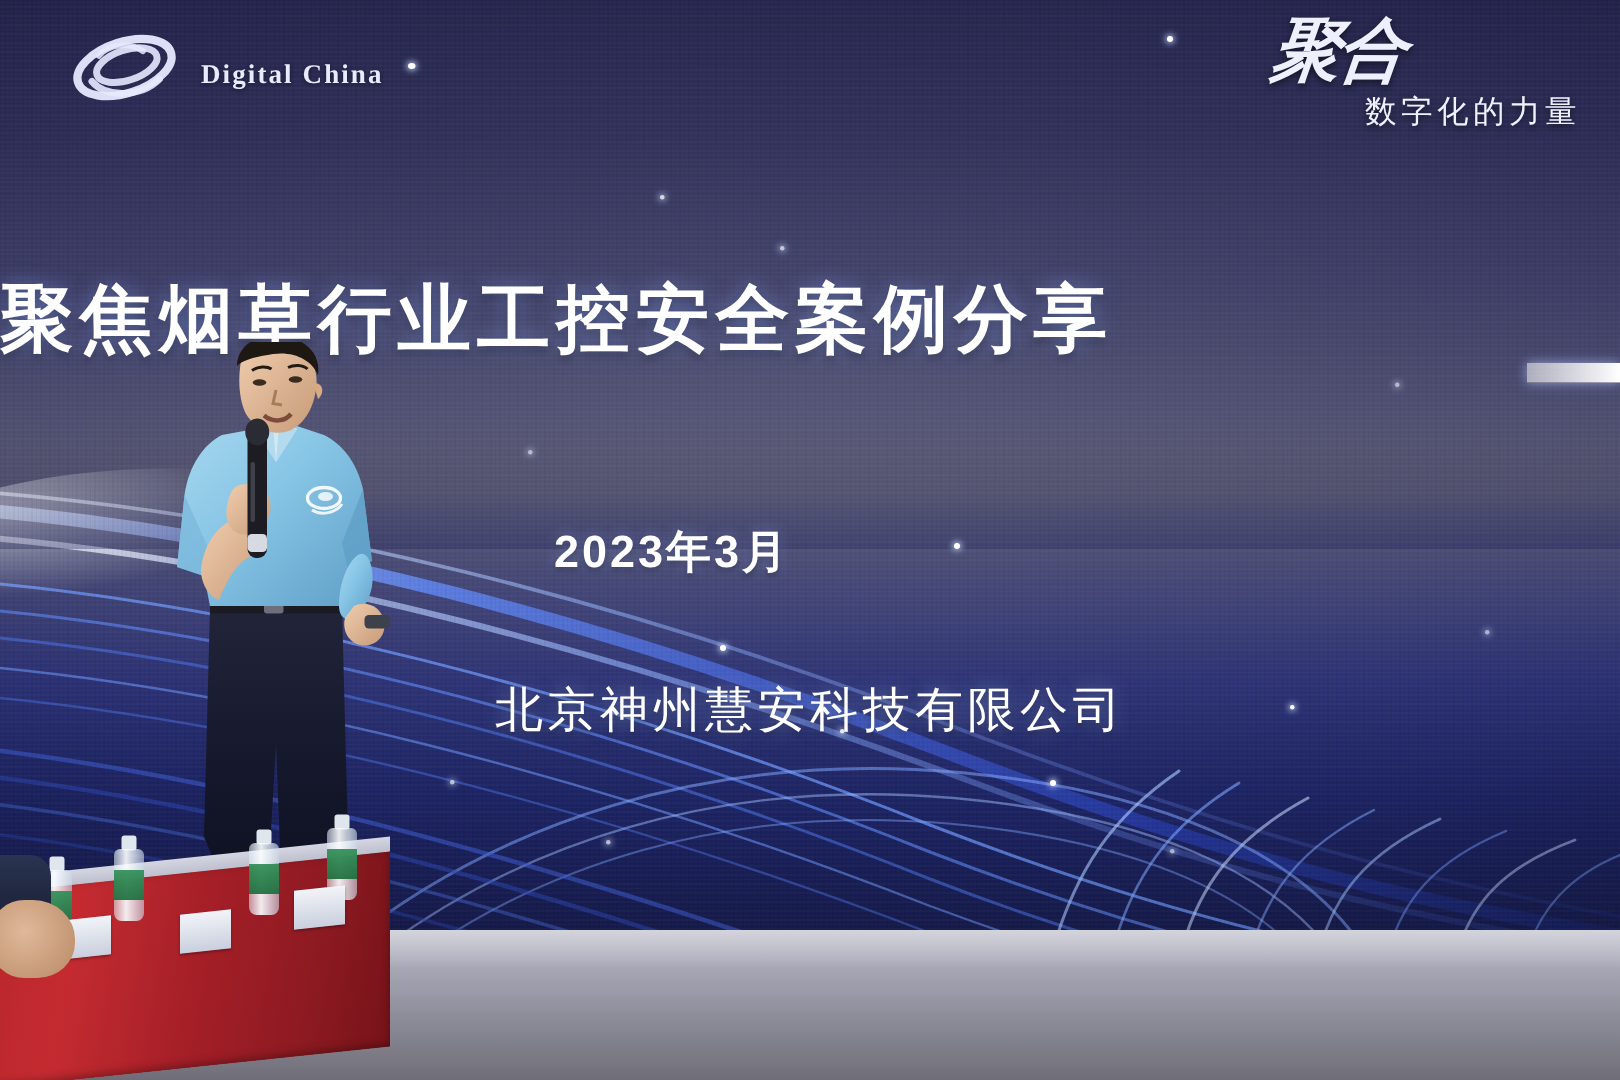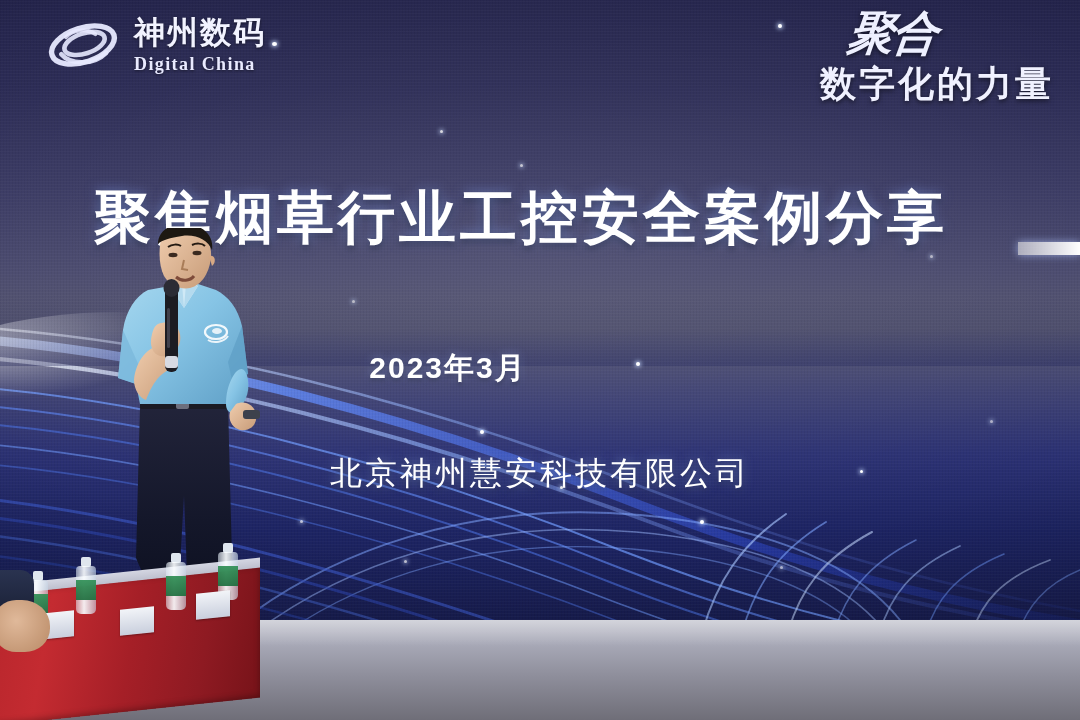--- a/index.html
+++ b/index.html
@@ -109,34 +109,34 @@
     letter-spacing: -2px;
     line-height: .95;
     text-shadow: 0 2px 5px rgba(0,0,0,.55);
     display: block;
     margin-right: 118px;
     transform: skewX(-6deg);
   }
   .event-sub {
     display:block;
     margin-top: 4px;
-    font-size: 36px;
+    font-size: 21px;
     letter-spacing: 3px;
     color: #f0f1ff;
-    font-weight: 700;
+    font-weight: 400;
     text-shadow: 0 2px 5px rgba(0,0,0,.55);
   }
 
   
   .slide-title {
     position: absolute;
     left: 0; top: 180px;
     width: 948px;
-    text-align: right;
-    font-size: 57px;
+    text-align: left;
+    font-size: 49px;
     font-weight: 700;
     letter-spacing: 4px;
     color: #ffffff;
     text-shadow: 0 0 12px rgba(140,170,255,.55), 0 3px 7px rgba(0,0,0,.55);
   }
   .slide-date {
     position: absolute;
     left: 0; top: 348px;
     width: 896px;
     text-align: center;
@@ -313,21 +313,20 @@
     <div class="brand-left">
       <svg class="swirl" viewBox="0 0 100 80">
         <g fill="none" stroke="#e7e9ff" stroke-linecap="round">
           <ellipse cx="50" cy="40" rx="42" ry="22" stroke-width="7" transform="rotate(-18 50 40)" opacity="0.95"></ellipse>
           <ellipse cx="52" cy="38" rx="27" ry="13" stroke-width="6" transform="rotate(-18 52 38)" opacity="0.9"></ellipse>
           <path d="M22,52 C34,66 64,66 80,50" stroke-width="6" opacity="0.9"></path>
           <path d="M66,26 C54,18 36,20 28,30" stroke-width="5" opacity="0.85"></path>
         </g>
       </svg>
       <div class="txt">
-        <span class="brand-cn">神州数码</span>
         <span class="brand-en">Digital China</span>
       </div>
     </div>
 
     <div class="brand-right">
       <span class="event-mark">聚合</span>
       <span class="event-sub">数字化的力量</span>
     </div>
 
     <div class="slide-title">聚焦烟草行业工控安全案例分享</div>

